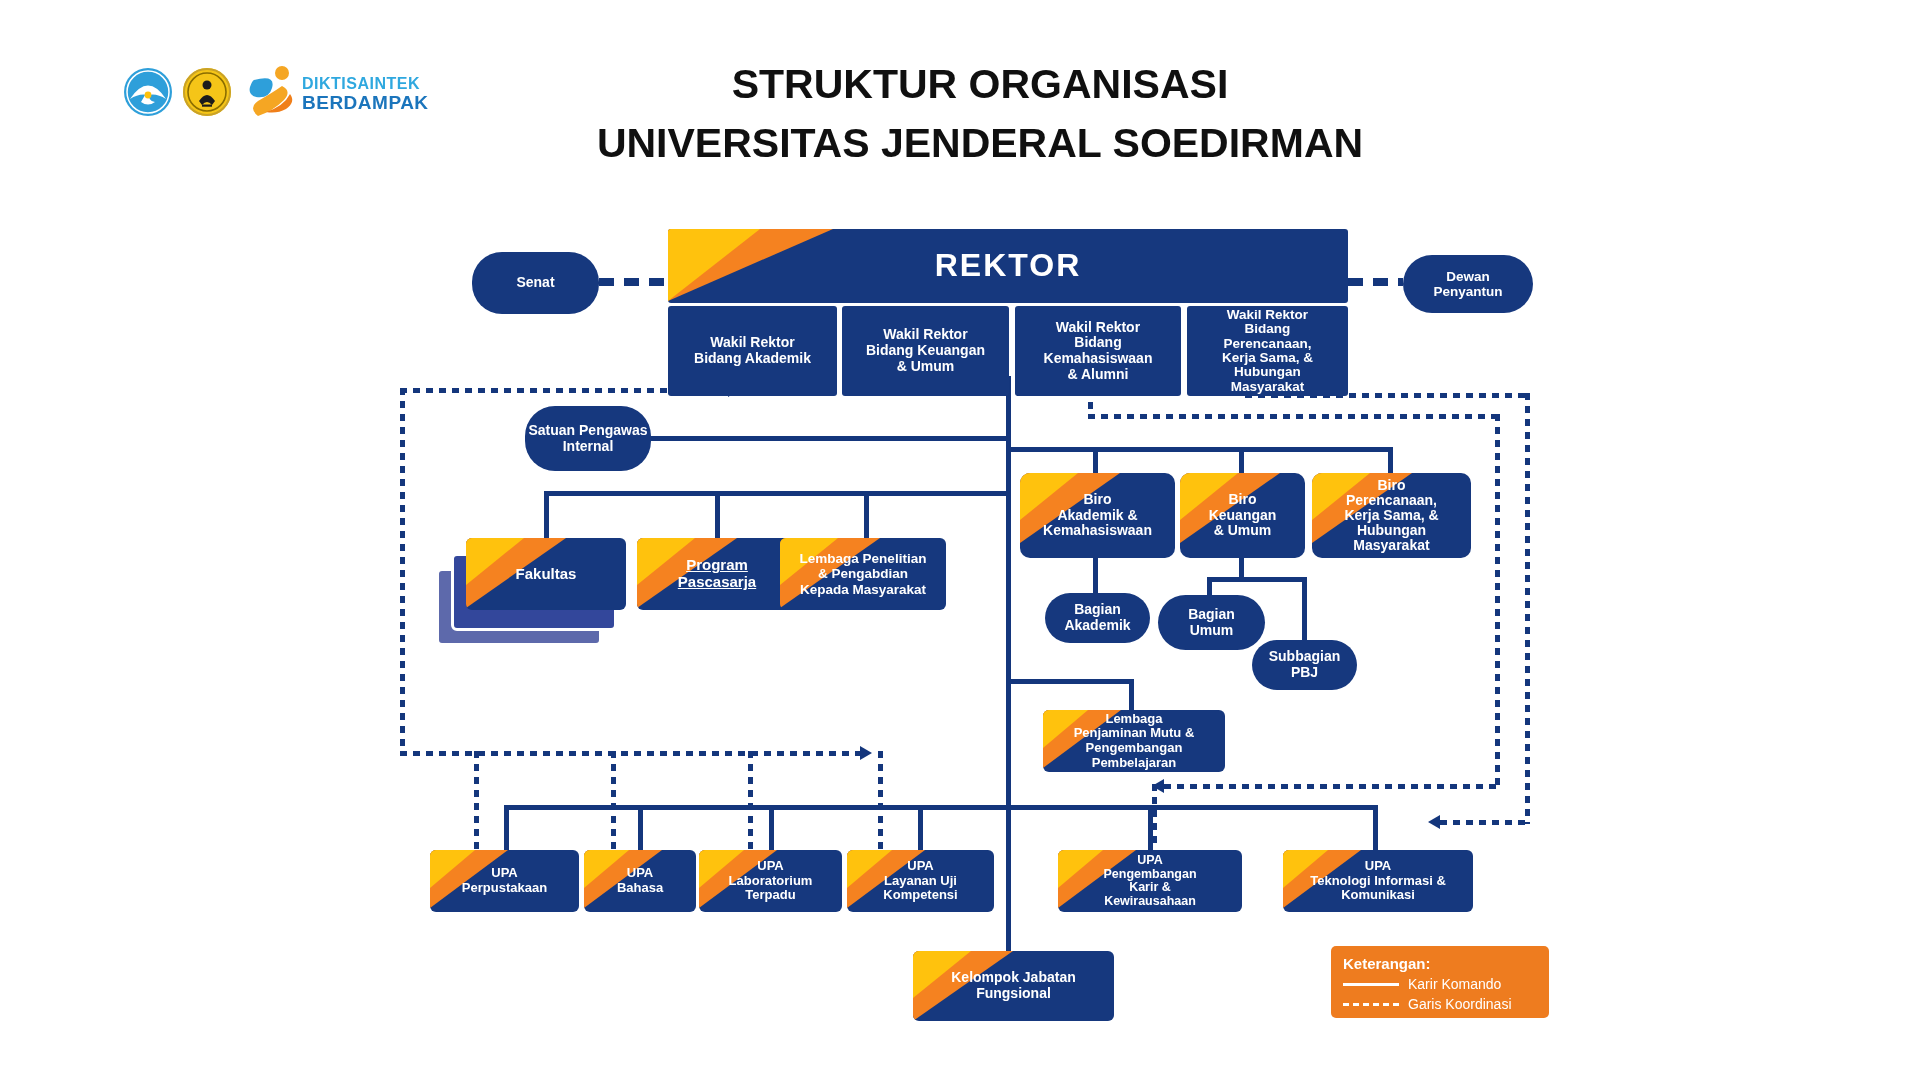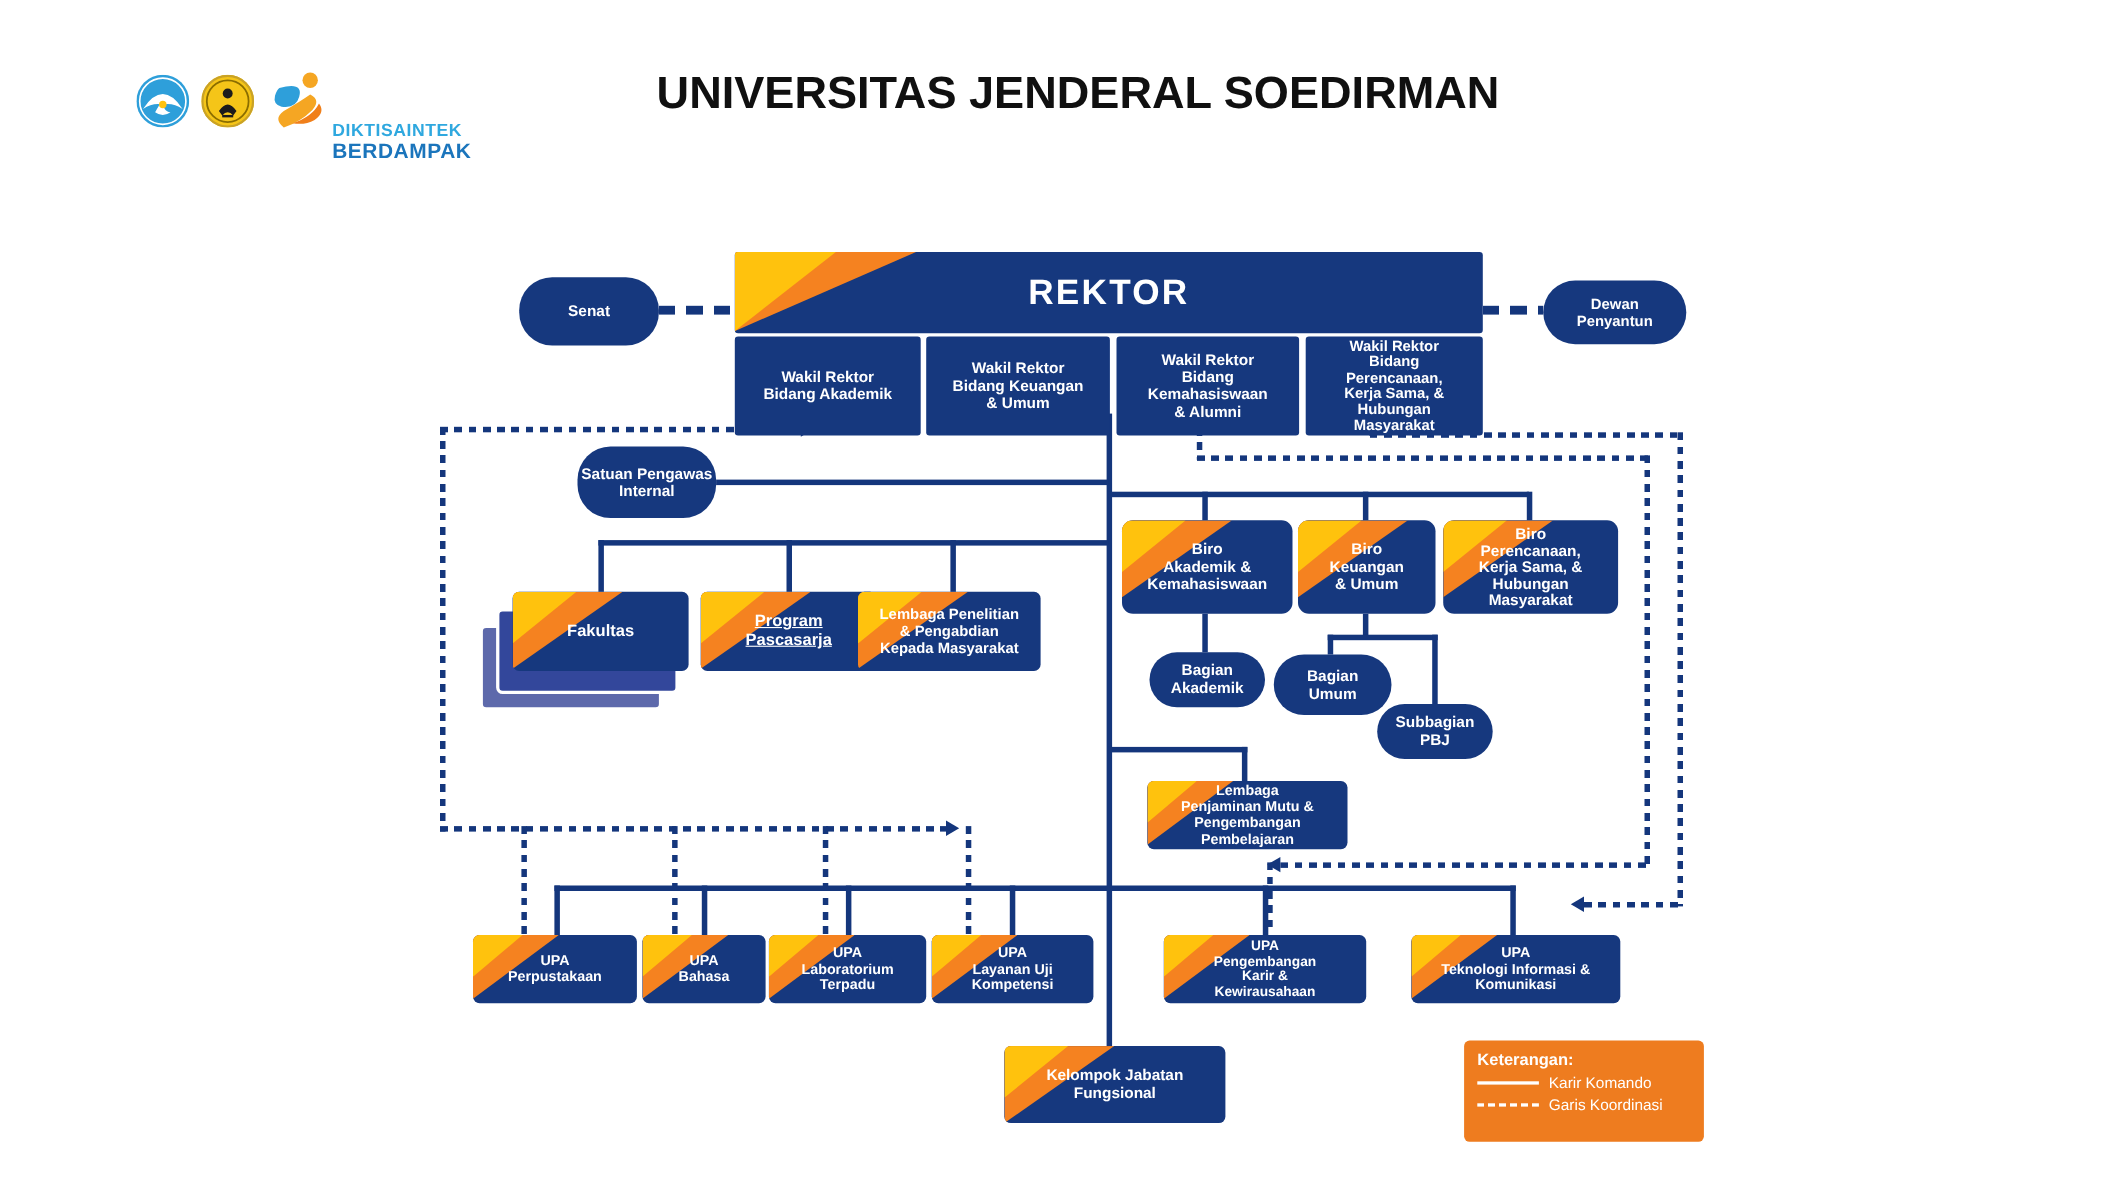--- a/index.html
+++ b/index.html
@@ -6,21 +6,21 @@
   body{width:1920px;height:1080px;background:#ffffff;font-family:"Liberation Sans",sans-serif;overflow:hidden;position:relative;}
   :root{
     --navy:#16387E;
     --navy-line:#14367C;
     --yellow:#FFC20D;
     --orange:#F58220;
     --legend-orange:#EE7C1F;
   }
   
   .logo{position:absolute;}
-  .brand{position:absolute;line-height:1.05;font-weight:bold;margin-top:36px;}
+  .brand{position:absolute;line-height:1.05;font-weight:bold;}
   .brand .b1{color:#2FA8DF;font-size:16px;letter-spacing:.5px;}
   .brand .b2{color:#1B75BC;font-size:19px;letter-spacing:.5px;}
   .title{position:absolute;left:470px;top:55px;width:1020px;text-align:center;
          font-size:41px;line-height:59px;font-weight:bold;color:#101010;letter-spacing:0;}
   
   .node{position:absolute;background:var(--navy);color:#fff;font-weight:bold;
         display:flex;align-items:center;justify-content:center;text-align:center;
         border-radius:6px;overflow:hidden;z-index:5;}
   .node .lbl{white-space:pre-line;position:relative;z-index:3;line-height:1.12;}
   .sq{border-radius:3px;margin-top:20px;}
@@ -46,21 +46,21 @@
   .arr-r{border-top:7px solid transparent;border-bottom:7px solid transparent;border-left:12px solid var(--navy-line);}
   .arr-l{border-top:7px solid transparent;border-bottom:7px solid transparent;border-right:12px solid var(--navy-line);}
   
   .fs32{font-size:32px;letter-spacing:2px;}
   .fs15{font-size:15px;}
   .fs14{font-size:14px;}
   .fs135{font-size:13.5px;}
   .fs13{font-size:13px;}
   .fs125{font-size:12.5px;}
   
-  .legend{position:absolute;left:1331px;top:946px;width:218px;height:92px;background:var(--legend-orange);
+  .legend{position:absolute;left:1331px;top:946px;width:218px;height:72px;background:var(--legend-orange);
           border-radius:5px;color:#fff;padding:9px 12px;box-sizing:border-box;z-index:5;}
   .legend .lg-title{font-size:15px;font-weight:bold;margin-bottom:4px;}
   .legend .lg-row{display:flex;align-items:center;font-size:14px;margin-top:4px;}
   .legend .lg-line{width:56px;height:3px;margin-right:9px;flex:none;}
   .legend .lg-solid{background:#fff;}
   .legend .lg-dashed{background:repeating-linear-gradient(90deg,#fff 0 6px,transparent 6px 10px);}
 </style>
 </head>
 <body>
 
@@ -89,20 +89,21 @@
     <path d="M8 16 Q30 10 26 24 Q23 35 10 33 Q2 31 4 23 Q6 17 8 16 Z" fill="#2E9FDA"></path>
     <path d="M12 52 Q2 44 12 37 Q26 29 36 22 Q46 27 38 36 Q27 47 12 52 Z" fill="#F5A623"></path>
     <path d="M20 48 Q38 42 44 30 Q50 38 40 45 Q31 50 20 48 Z" fill="#F07F1A"></path>
   </svg>
 </div>
 <div class="brand" style="left:302px;top:76px;">
   <div class="b1">DIKTISAINTEK</div>
   <div class="b2">BERDAMPAK</div>
 </div>
 <div class="title">
+  <div>STRUKTUR ORGANISASI</div>
   <div>UNIVERSITAS JENDERAL SOEDIRMAN</div>
 </div>
 
 <div class="sol-v" style="left:1006px;top:376px;height:575px;"></div>
 <div class="sol-h" style="left:651px;top:436px;width:357px;"></div>
 <div class="sol-h" style="left:544px;top:491px;width:464px;"></div>
 <div class="sol-v" style="left:544px;top:491px;height:47px;"></div>
 <div class="sol-v" style="left:715px;top:491px;height:47px;"></div>
 <div class="sol-v" style="left:864px;top:491px;height:47px;"></div>
 <div class="sol-h" style="left:1008px;top:447px;width:382px;"></div>

